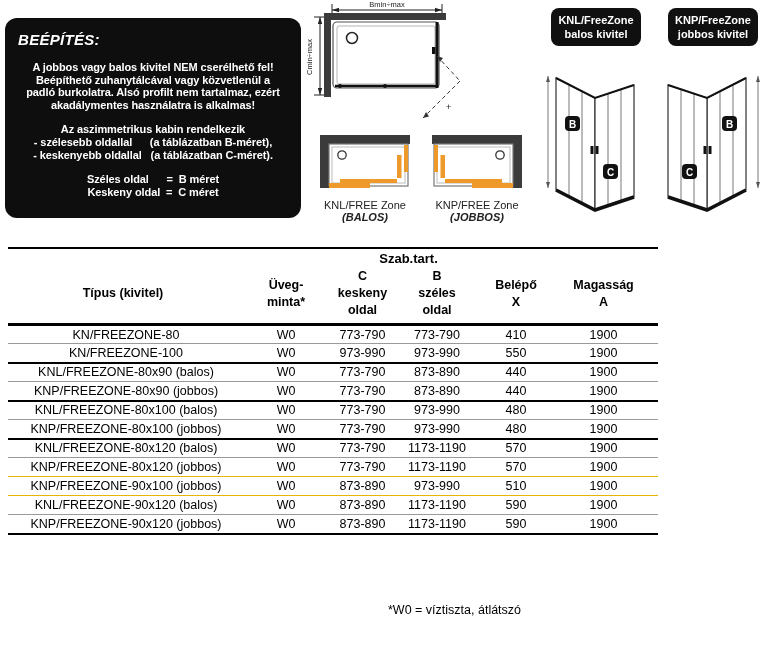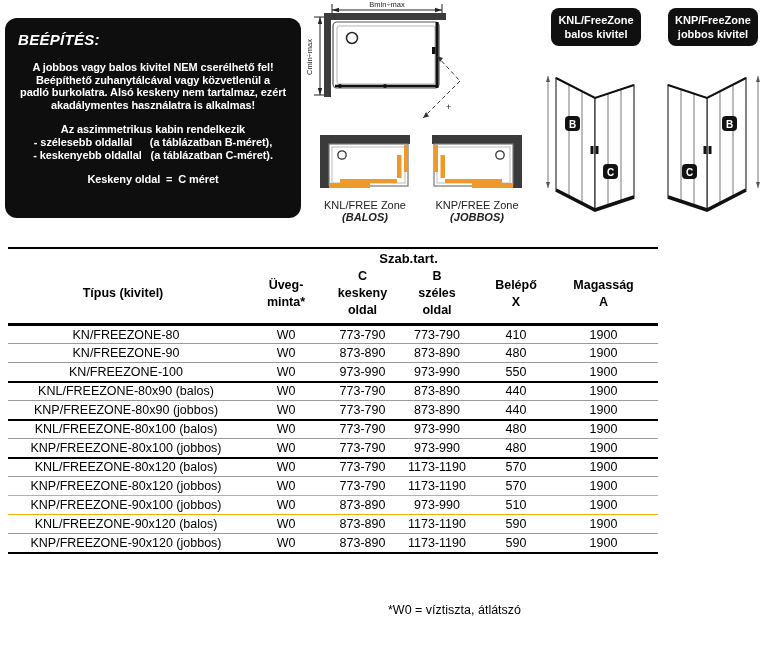--- a/index.html
+++ b/index.html
@@ -52,29 +52,30 @@
 </head>
 <body>
 
 <div class="page">
 
   <div class="info-box">
     <div class="info-title">BEÉPÍTÉS:</div>
     <div class="info-para">
       <div class="info-line">A jobbos vagy balos kivitel NEM cserélhető fel!</div>
       <div class="info-line">Beépíthető zuhanytálcával vagy közvetlenül a</div>
-      <div class="info-line">padló burkolatra. Alsó keskeny nem tartalmaz, ezért</div>
+      <div class="info-line">padló burkolatra. Alsó profilt nem tartalmaz, ezért</div>
       <div class="info-line">akadálymentes használatra is alkalmas!</div>
     </div>
     <div class="info-para">
       <div class="info-line">Az aszimmetrikus kabin rendelkezik</div>
       <div class="info-line">- szélesebb oldallal      (a táblázatban B-méret),</div>
       <div class="info-line">- keskenyebb oldallal   (a táblázatban C-méret).</div>
     </div>
     <div class="info-para">
+      <div class="info-line">Széles oldal      =  B méret</div>
       <div class="info-line">Keskeny oldal  =  C méret</div>
     </div>
   </div>
 
   <div class="plan-diagram">
     <svg width="180" height="130" viewBox="0 0 180 130">
 
       <text x="88" y="7" font-size="7.5" text-anchor="middle" fill="#222">Bmin÷max</text>
       <line x1="33" y1="10" x2="143" y2="10" stroke="#222" stroke-width="1"></line>
       <line x1="33" y1="4" x2="33" y2="16" stroke="#222" stroke-width="1"></line>
@@ -247,28 +248,20 @@
     </thead>
     <tbody>
         <tr class="sep-light">
           <td class="col-type">KN/FREEZONE-80</td>
           <td>W0</td>
           <td>773-790</td>
           <td>773-790</td>
           <td>410</td>
           <td>1900</td>
         </tr>
-        <tr class="sep-light">
-          <td class="col-type">KN/FREEZONE-90</td>
-          <td>W0</td>
-          <td>873-890</td>
-          <td>873-890</td>
-          <td>480</td>
-          <td>1900</td>
-        </tr>
         <tr class="sep-dark">
           <td class="col-type">KN/FREEZONE-100</td>
           <td>W0</td>
           <td>973-990</td>
           <td>973-990</td>
           <td>550</td>
           <td>1900</td>
         </tr>
         <tr class="sep-light">
           <td class="col-type">KNL/FREEZONE-80x90 (balos)</td>

